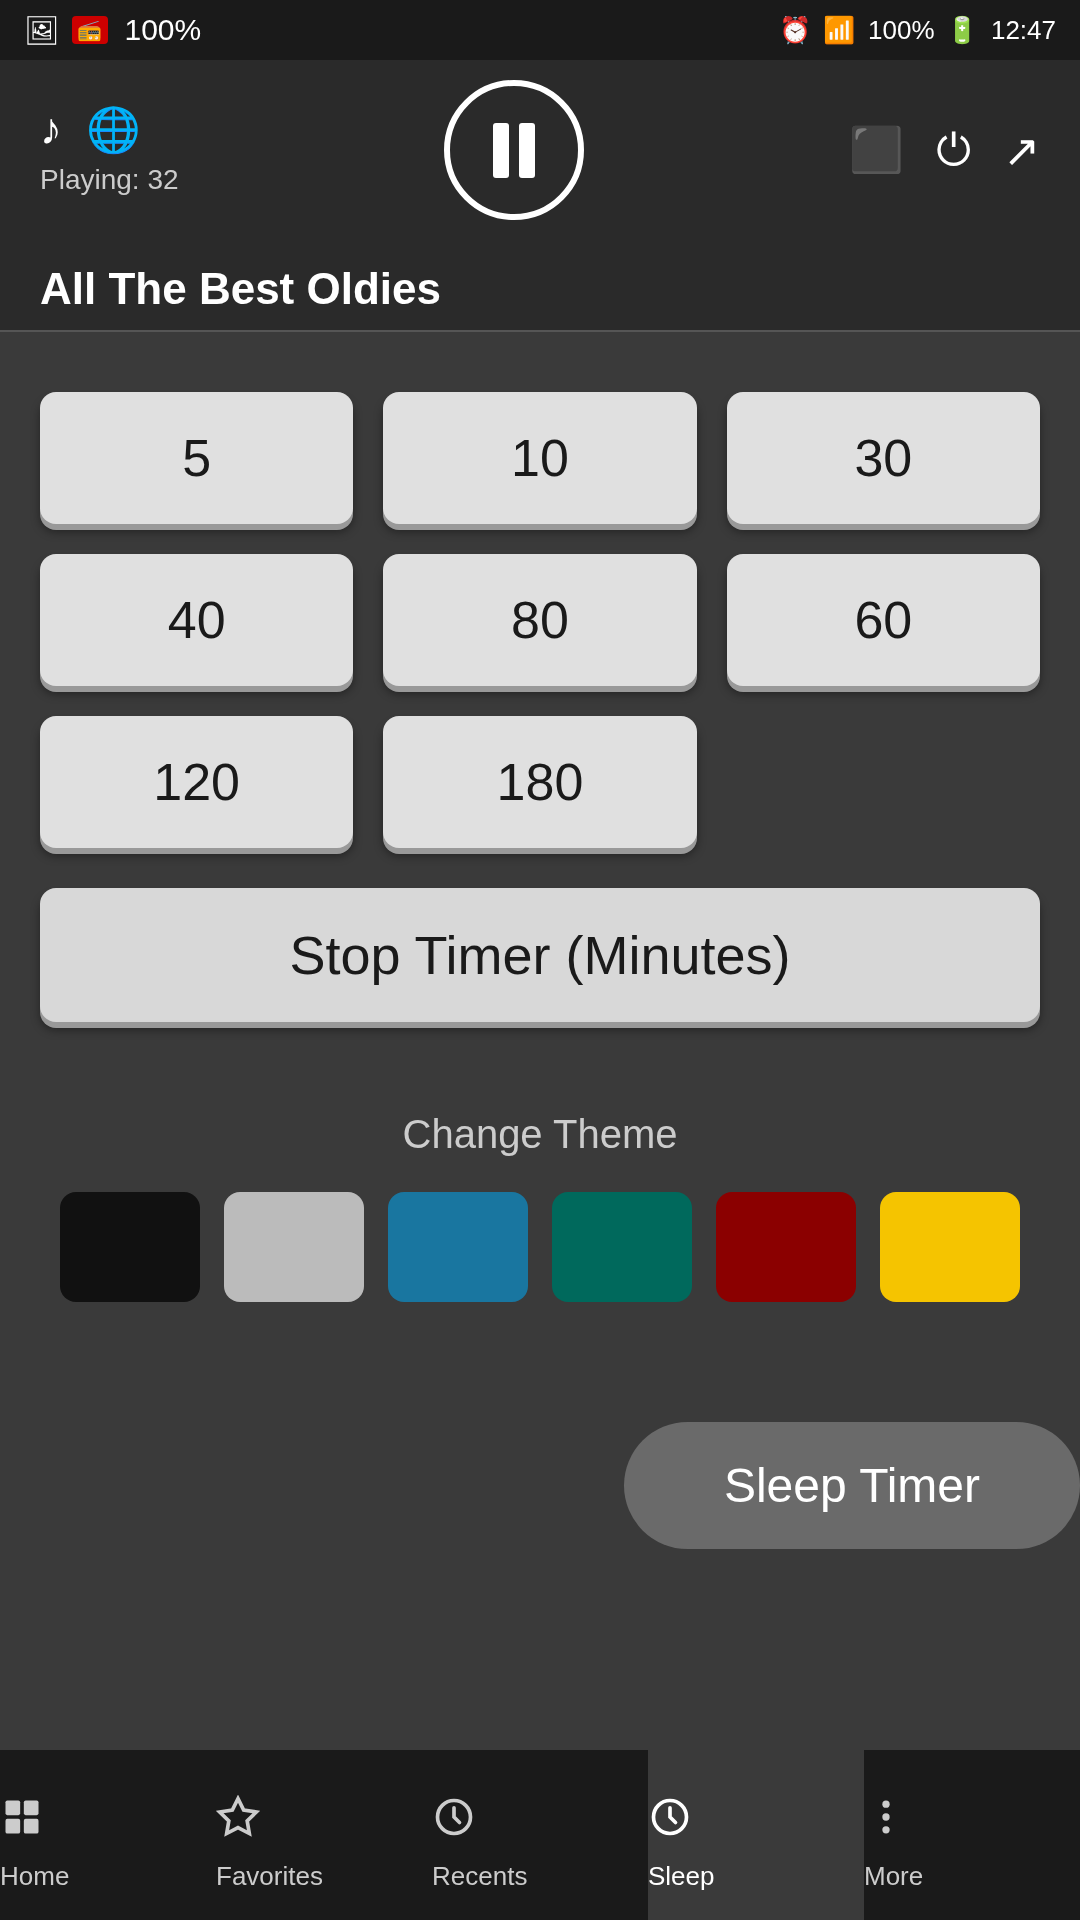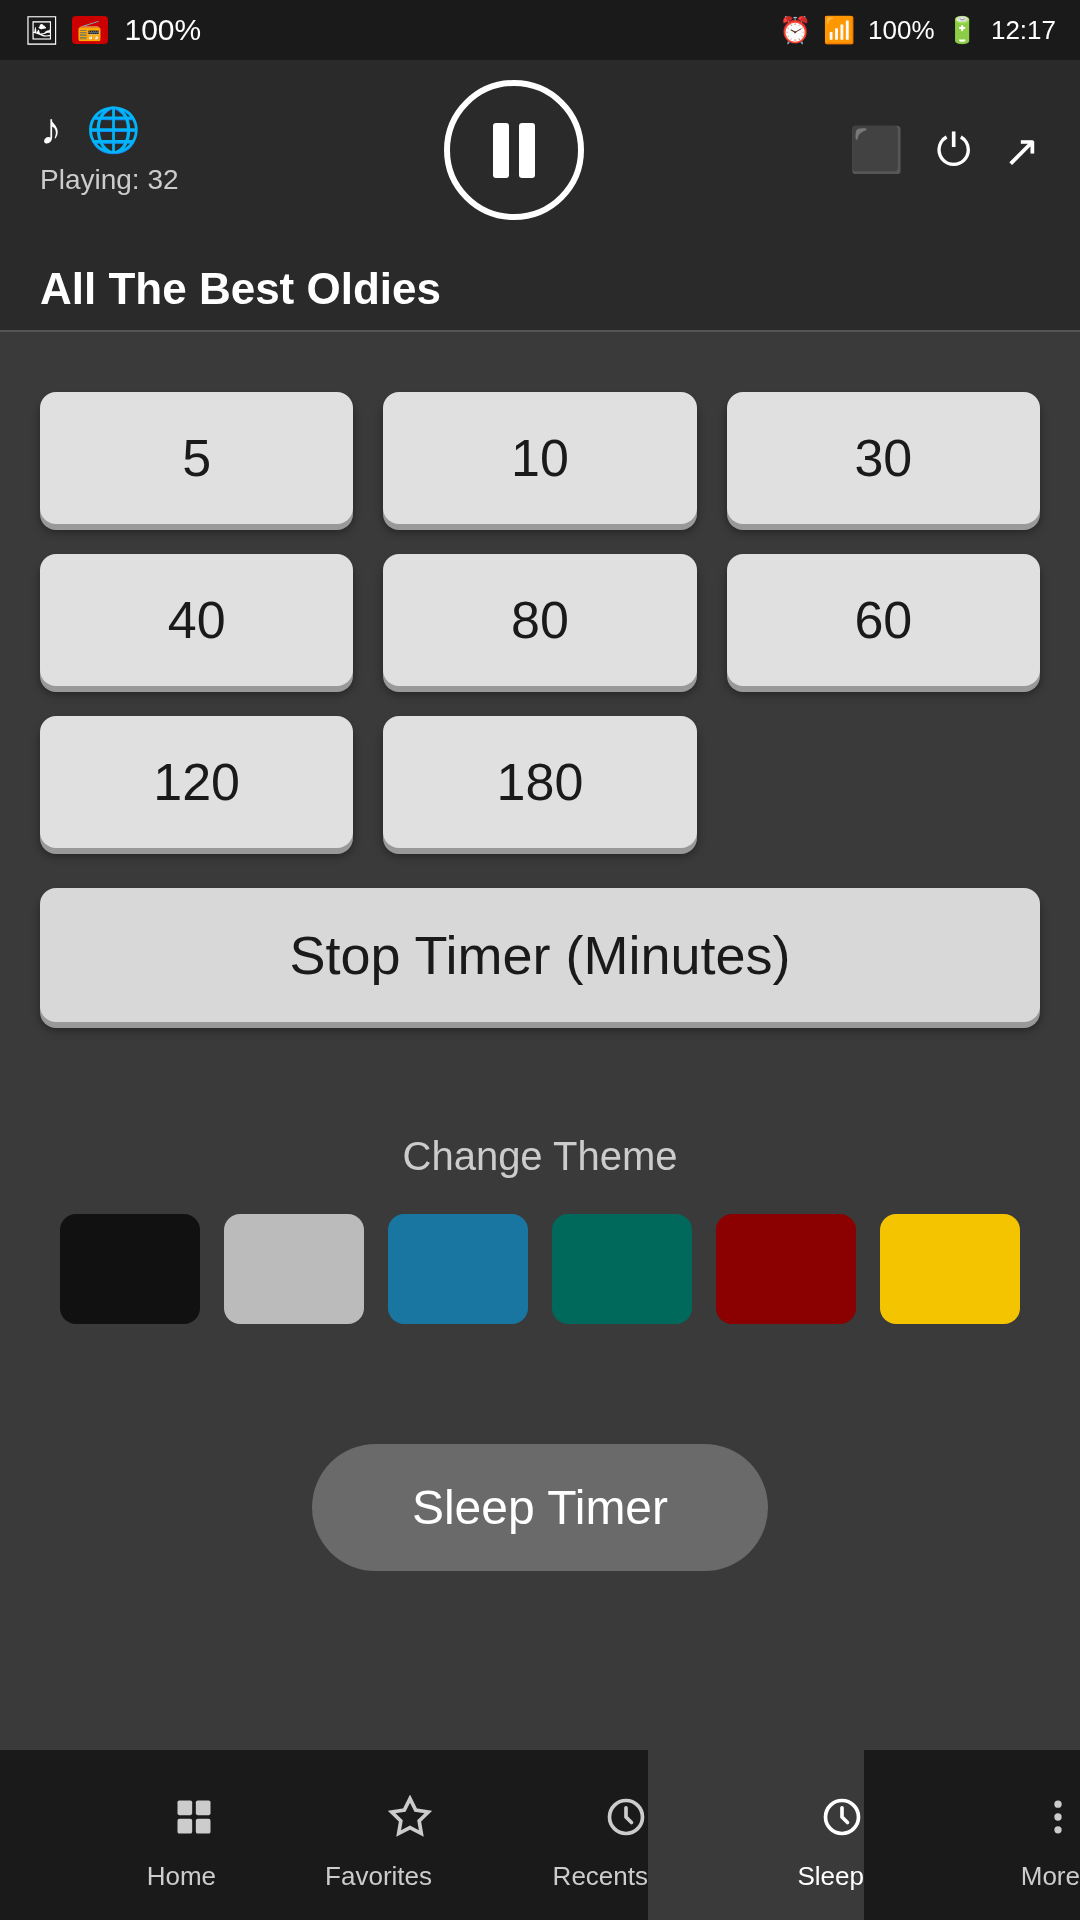--- a/index.html
+++ b/index.html
@@ -143,21 +143,21 @@
     .stop-timer-btn {
       width: 100%;
       background: #d8d8d8;
       color: #1a1a1a;
       border: none;
       border-radius: 16px;
       font-size: 54px;
       padding: 36px 20px;
       cursor: pointer;
       box-shadow: 0 6px 0 #999, 0 8px 10px rgba(0,0,0,0.4);
-      margin-bottom: 82px;
+      margin-bottom: 60px;
     }
 
     
     .theme-section {
       padding: 0 40px;
     }
     .theme-label {
       font-size: 40px;
       color: #ccc;
       text-align: center;
@@ -172,21 +172,21 @@
       width: 140px;
       height: 110px;
       border-radius: 16px;
       cursor: pointer;
       border: none;
     }
 
     
     .sleep-timer-section {
       display: flex;
-      justify-content: center;
+      justify-content: flex-end;
       margin-top: 120px;
     }
     .sleep-timer-btn {
       background: #6a6a6a;
       color: #fff;
       border: none;
       border-radius: 80px;
       font-size: 48px;
       padding: 36px 100px;
       cursor: pointer;
@@ -199,21 +199,21 @@
       width: 100%;
       height: 170px;
       background: #1a1a1a;
       display: flex;
       align-items: center;
     }
     .nav-item {
       flex: 1;
       display: flex;
       flex-direction: column;
-      align-items: flex-end;
+      align-items: flex-start;
       justify-content: center;
       gap: 22px;
       cursor: pointer;
       height: 100%;
       padding-top: 16px;
     }
     .nav-item.active {
       background: #3a3a3a;
     }
     .nav-label {
@@ -241,21 +241,21 @@
   <div class="status-left">
     <span>🖼</span>
     <span style="font-size:22px;background:#c00;color:#fff;padding:2px 6px;border-radius:4px;font-size:20px;">📻</span>
     <span style="font-size:30px;margin-left:4px;">100%</span>
   </div>
   <div class="status-right">
     <span>⏰</span>
     <span>📶</span>
     <span>100%</span>
     <span>🔋</span>
-    <span>12:17</span>
+    <span>12:47</span>
   </div>
 </div>
 
 <div class="player-header">
   <div class="player-left">
     <div class="player-left-icons">
       <span class="player-icon">♪</span>
       <span class="player-icon">🌐</span>
     </div>
     <span class="playing-label">Playing: 32</span>

